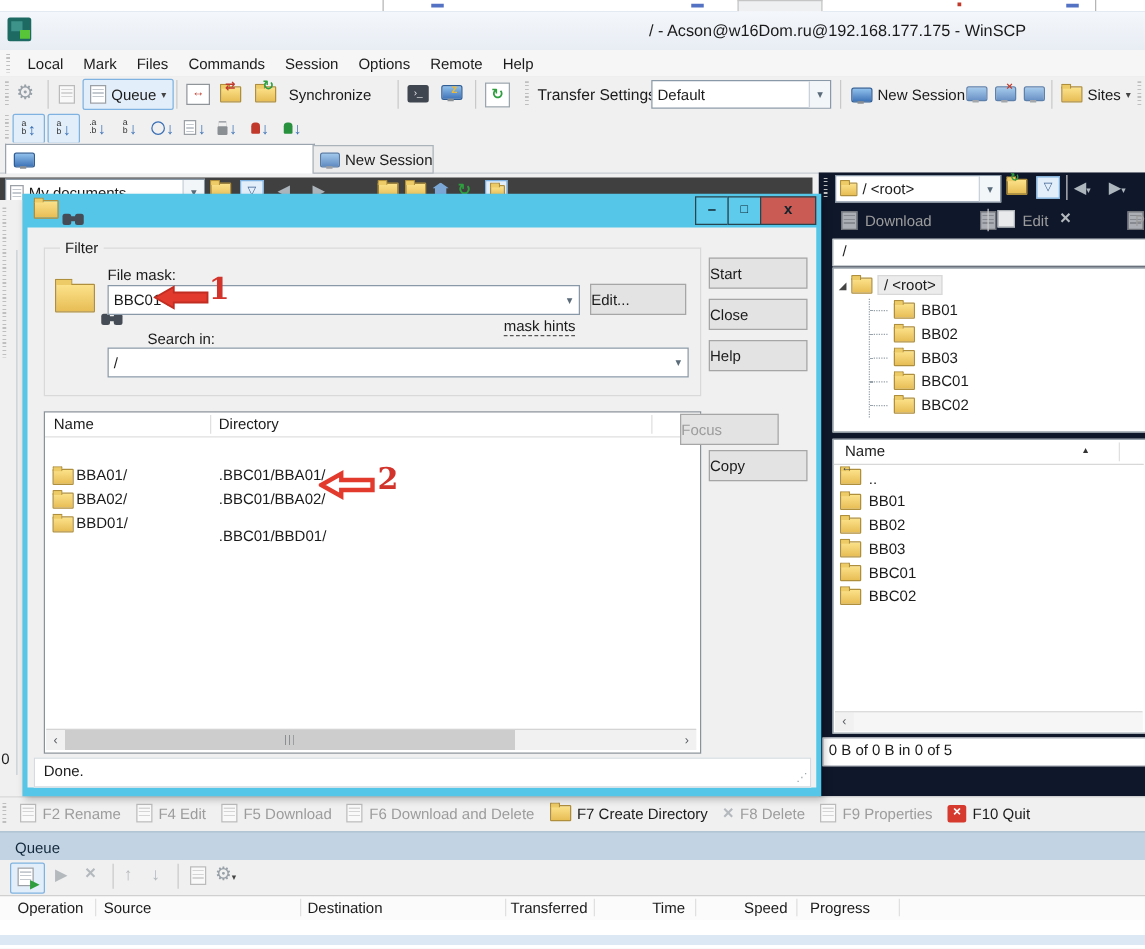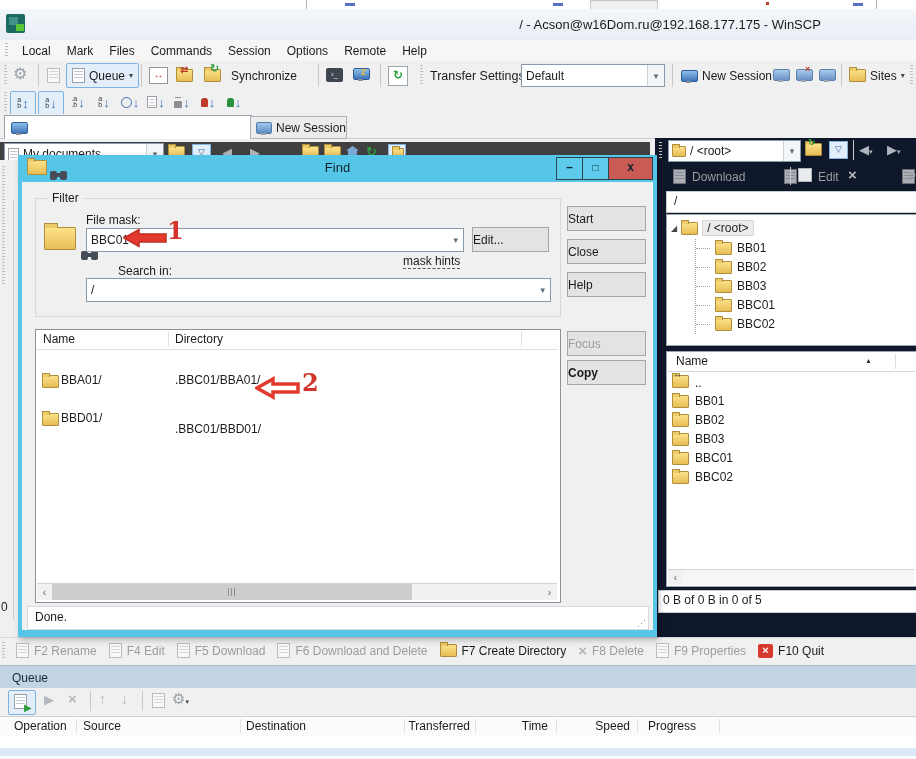--- a/index.html
+++ b/index.html
@@ -313,21 +313,20 @@
 
     
     <div class="abs" style="left:3px;top:452px;width:258px;height:21px;background:#fff;border:1px solid #c8ccd2;">
       <span class="txt" style="margin-left:4px;line-height:19px;display:inline-block;">0 B of 0 B in 0 of 5</span>
     </div>
   </div>
 
   <div class="abs" style="left:18px;top:155px;width:639px;height:482px;background:#55c6e8;box-shadow:2px 3px 6px rgba(0,0,0,.25);z-index:50;">
 
     <span class="abs" style="left:9px;top:5px;"><span class="fold" style="width:18px;height:13px;"></span><span class="binoc abs" style="left:3px;top:5px;"><i></i></span></span>
-    <div class="abs txt" style="left:0;top:5px;width:639px;text-align:center;font-size:13px;color:#10222b;">Find</div>
     <span class="abs" style="left:538px;top:2px;width:25px;height:21px;border:1px solid #26454f;background:#5ecaec;text-align:center;font-weight:bold;color:#10222b;line-height:19px;">–</span>
     <span class="abs" style="left:564px;top:2px;width:25px;height:21px;border:1px solid #26454f;background:#5ecaec;text-align:center;font-weight:bold;color:#10222b;font-size:10px;line-height:19px;">□</span>
     <span class="abs" style="left:590px;top:2px;width:43px;height:21px;border:1px solid #26454f;background:#c95b54;text-align:center;font-weight:bold;color:#10222b;line-height:19px;">x</span>
 
     <div class="abs" style="left:4px;top:27px;width:631px;height:448px;background:#f0f0f0;">
 
       <div class="abs" style="left:13px;top:16px;width:524px;height:117px;border:1px solid #d9d9d9;"></div>
       <span class="abs txt" style="left:26px;top:9px;background:#f0f0f0;padding:0 4px;">Filter</span>
 
       <span class="abs" style="left:22px;top:45px;"><span class="fold big"></span><span class="binoc abs" style="left:5px;top:10px;"><i></i></span></span>
@@ -363,38 +362,43 @@
           <span class="txt hdrcell" style="position:absolute;left:7px;top:2px;">Name</span>
           <span class="abs coldiv" style="left:132px;top:2px;height:15px;"></span>
           <span class="txt hdrcell" style="position:absolute;left:139px;top:2px;">Directory</span>
           <span class="abs coldiv" style="left:485px;top:2px;height:15px;"></span>
         </div>
         <div class="abs" style="left:0;top:41px;width:522px;height:19px;">
           <span class="fold abs" style="left:6px;top:4px;"></span>
           <span class="abs txt" style="left:25px;top:2px;">BBA01/</span>
           <span class="abs txt" style="left:139px;top:2px;">.BBC01/BBA01/</span>
         </div>
+        <div class="abs" style="left:0;top:60px;width:522px;height:19px;">
+          <span class="fold abs" style="left:6px;top:4px;"></span>
+          <span class="abs txt" style="left:25px;top:2px;">BBA02/</span>
+          <span class="abs txt" style="left:139px;top:2px;">.BBC01/BBA02/</span>
+        </div>
         <div class="abs" style="left:0;top:79px;width:522px;height:19px;">
           <span class="fold abs" style="left:6px;top:4px;"></span>
           <span class="abs txt" style="left:25px;top:2px;">BBD01/</span>
           <span class="abs txt" style="left:139px;top:13px;">.BBC01/BBD01/</span>
         </div>
 
         <div class="abs scroll" style="left:1px;top:253px;width:520px;height:16px;border:none;border-top:1px solid #d4d4d4;">
           <span class="sbtn">‹</span>
           <span class="thumb" style="width:360px;"></span>
           <span style="flex:1;background:#f1f1f1;"></span>
           <span class="sbtn">›</span>
         </div>
       </div>
 
-      <div class="abs wbtn" style="left:545px;top:149px;width:77px;height:23px;">
+      <div class="abs wbtn" style="left:522px;top:149px;width:77px;height:23px;">
           <span class="txt gray">Focus</span>
         </div>
-      <div class="abs wbtn" style="left:545px;top:178px;width:77px;height:23px;font-weight:bold;">
+      <div class="abs wbtn" style="left:545px;top:178px;width:77px;height:23px;">
           <span class="txt">Copy</span>
         </div>
 
       <div class="abs" style="left:5px;top:424px;width:620px;height:22px;background:#fff;border:1px solid #d5dbe0;">
         <span class="txt" style="margin-left:7px;line-height:20px;display:inline-block;">Done.</span>
         <span class="abs" style="right:2px;bottom:1px;color:#9aa4ab;font-size:9px;">⋰</span>
       </div>
     </div>
   </div>
 

